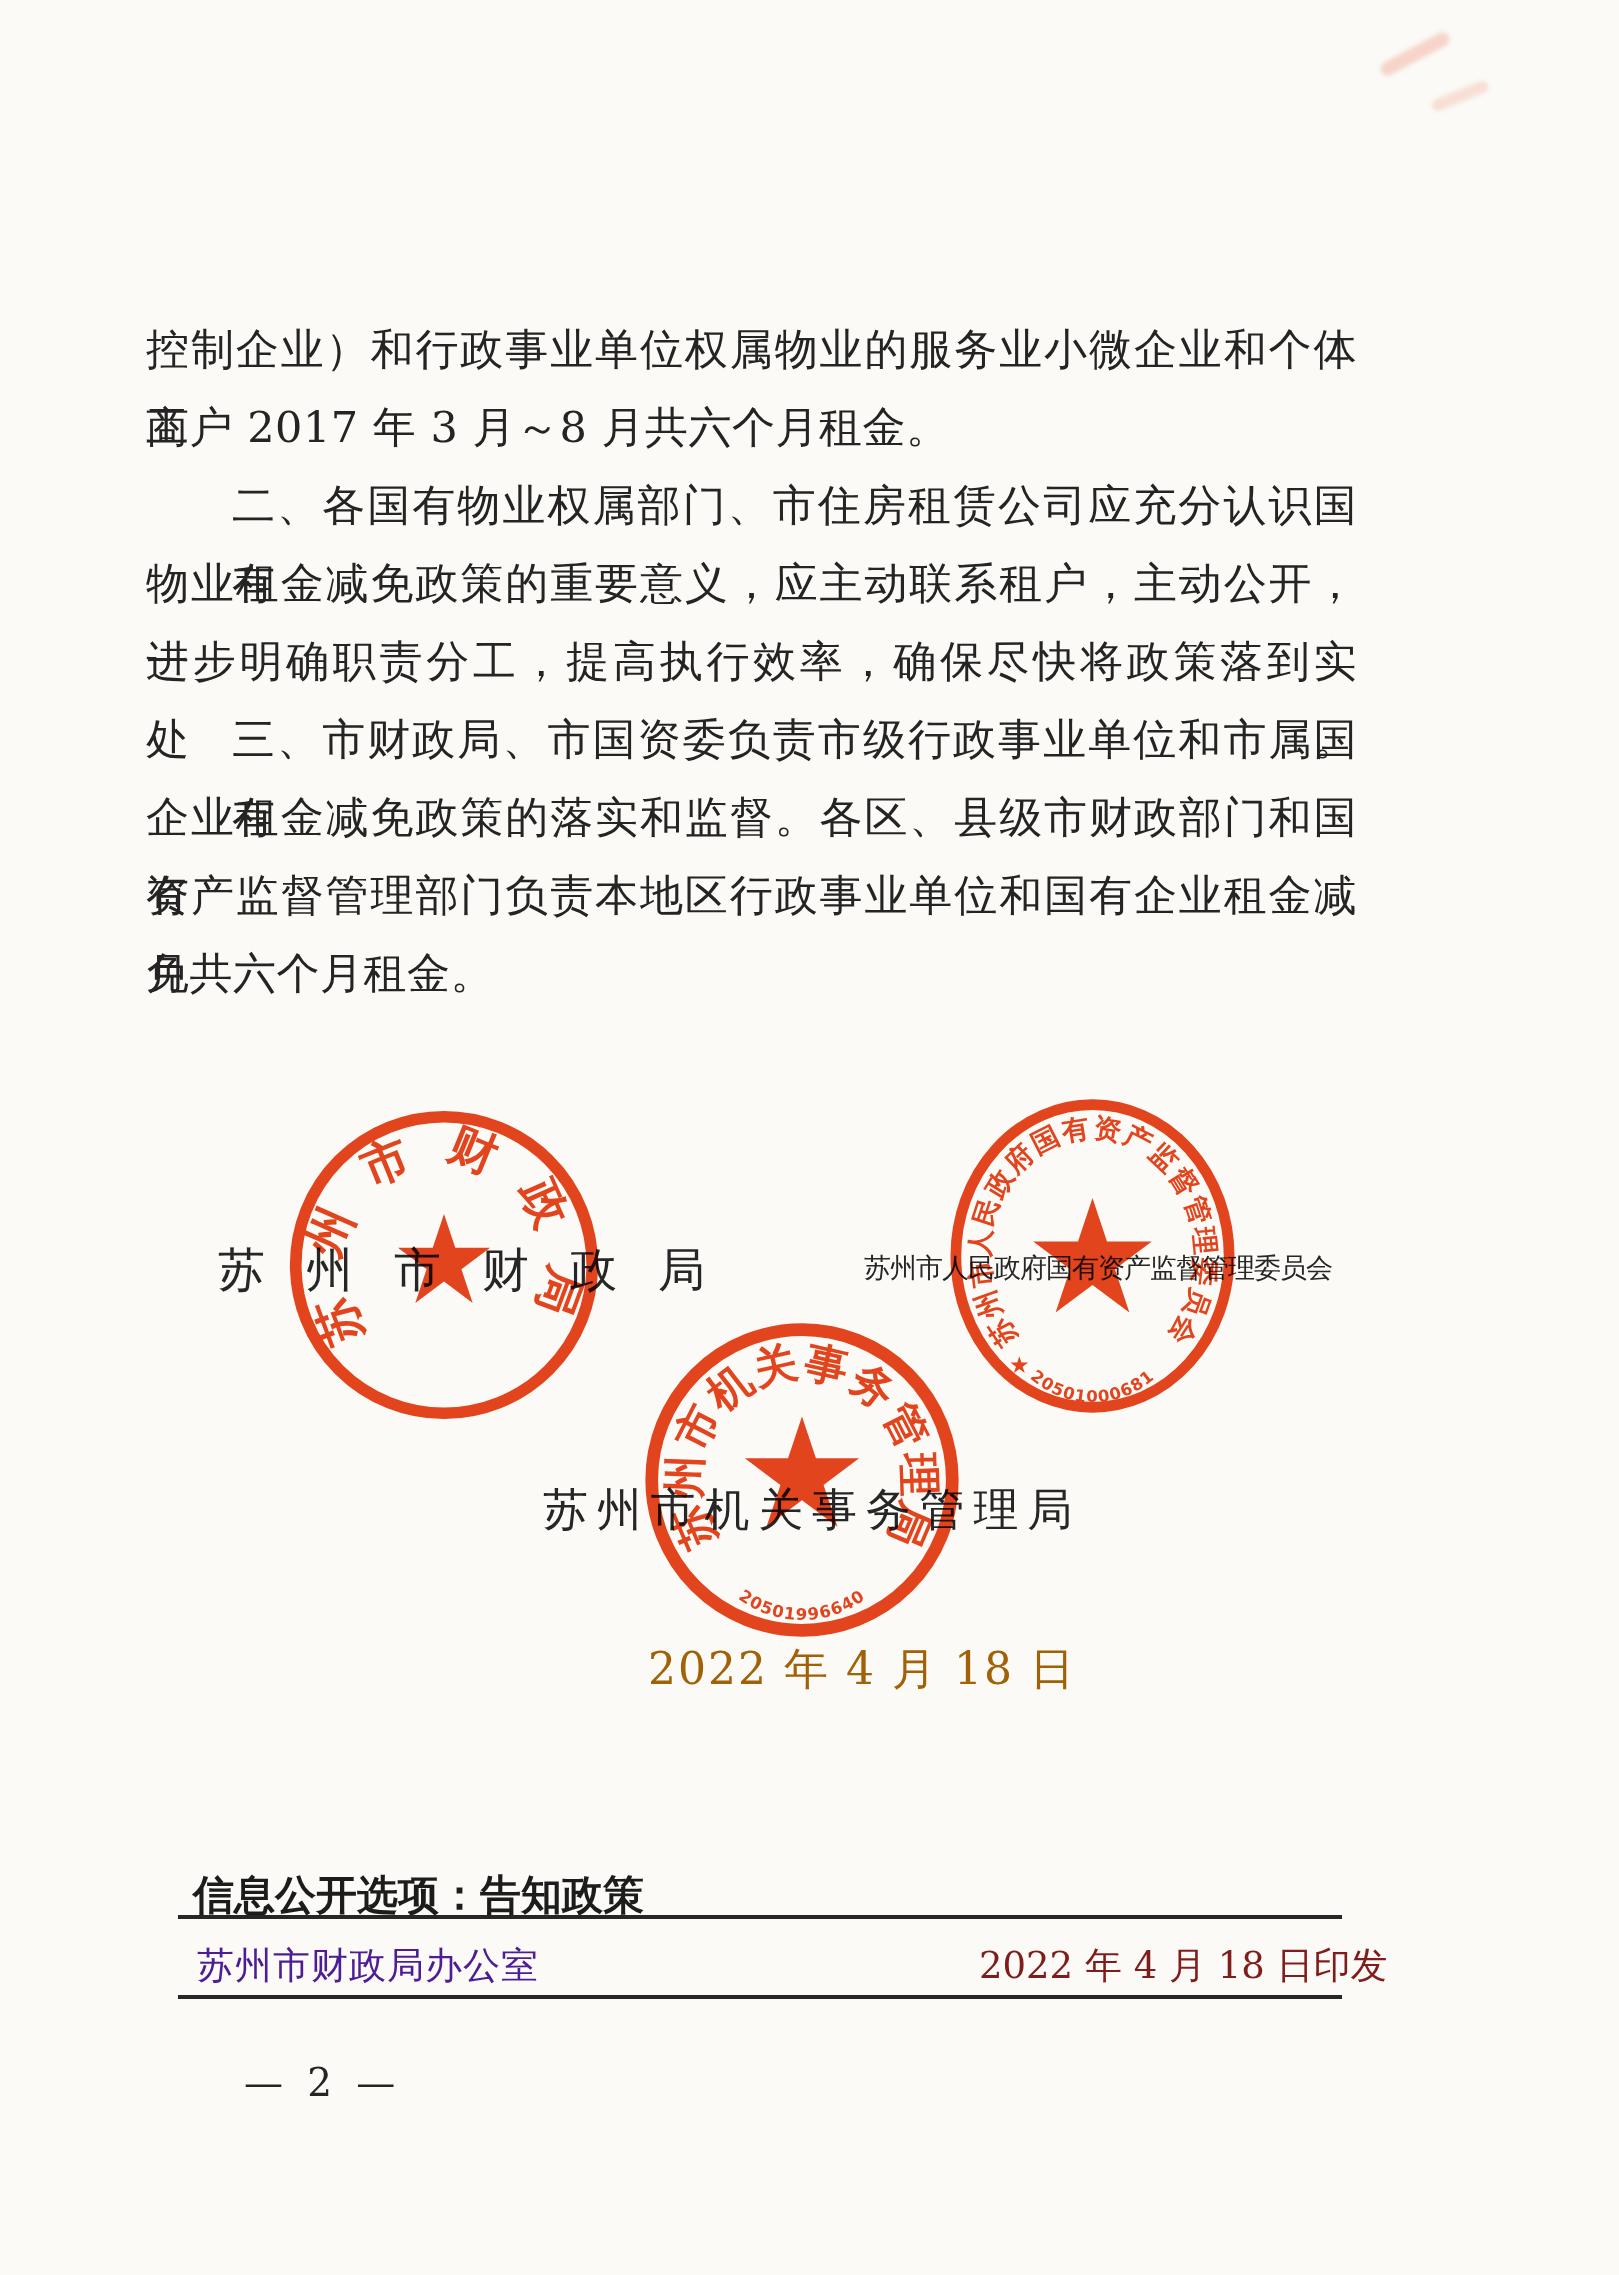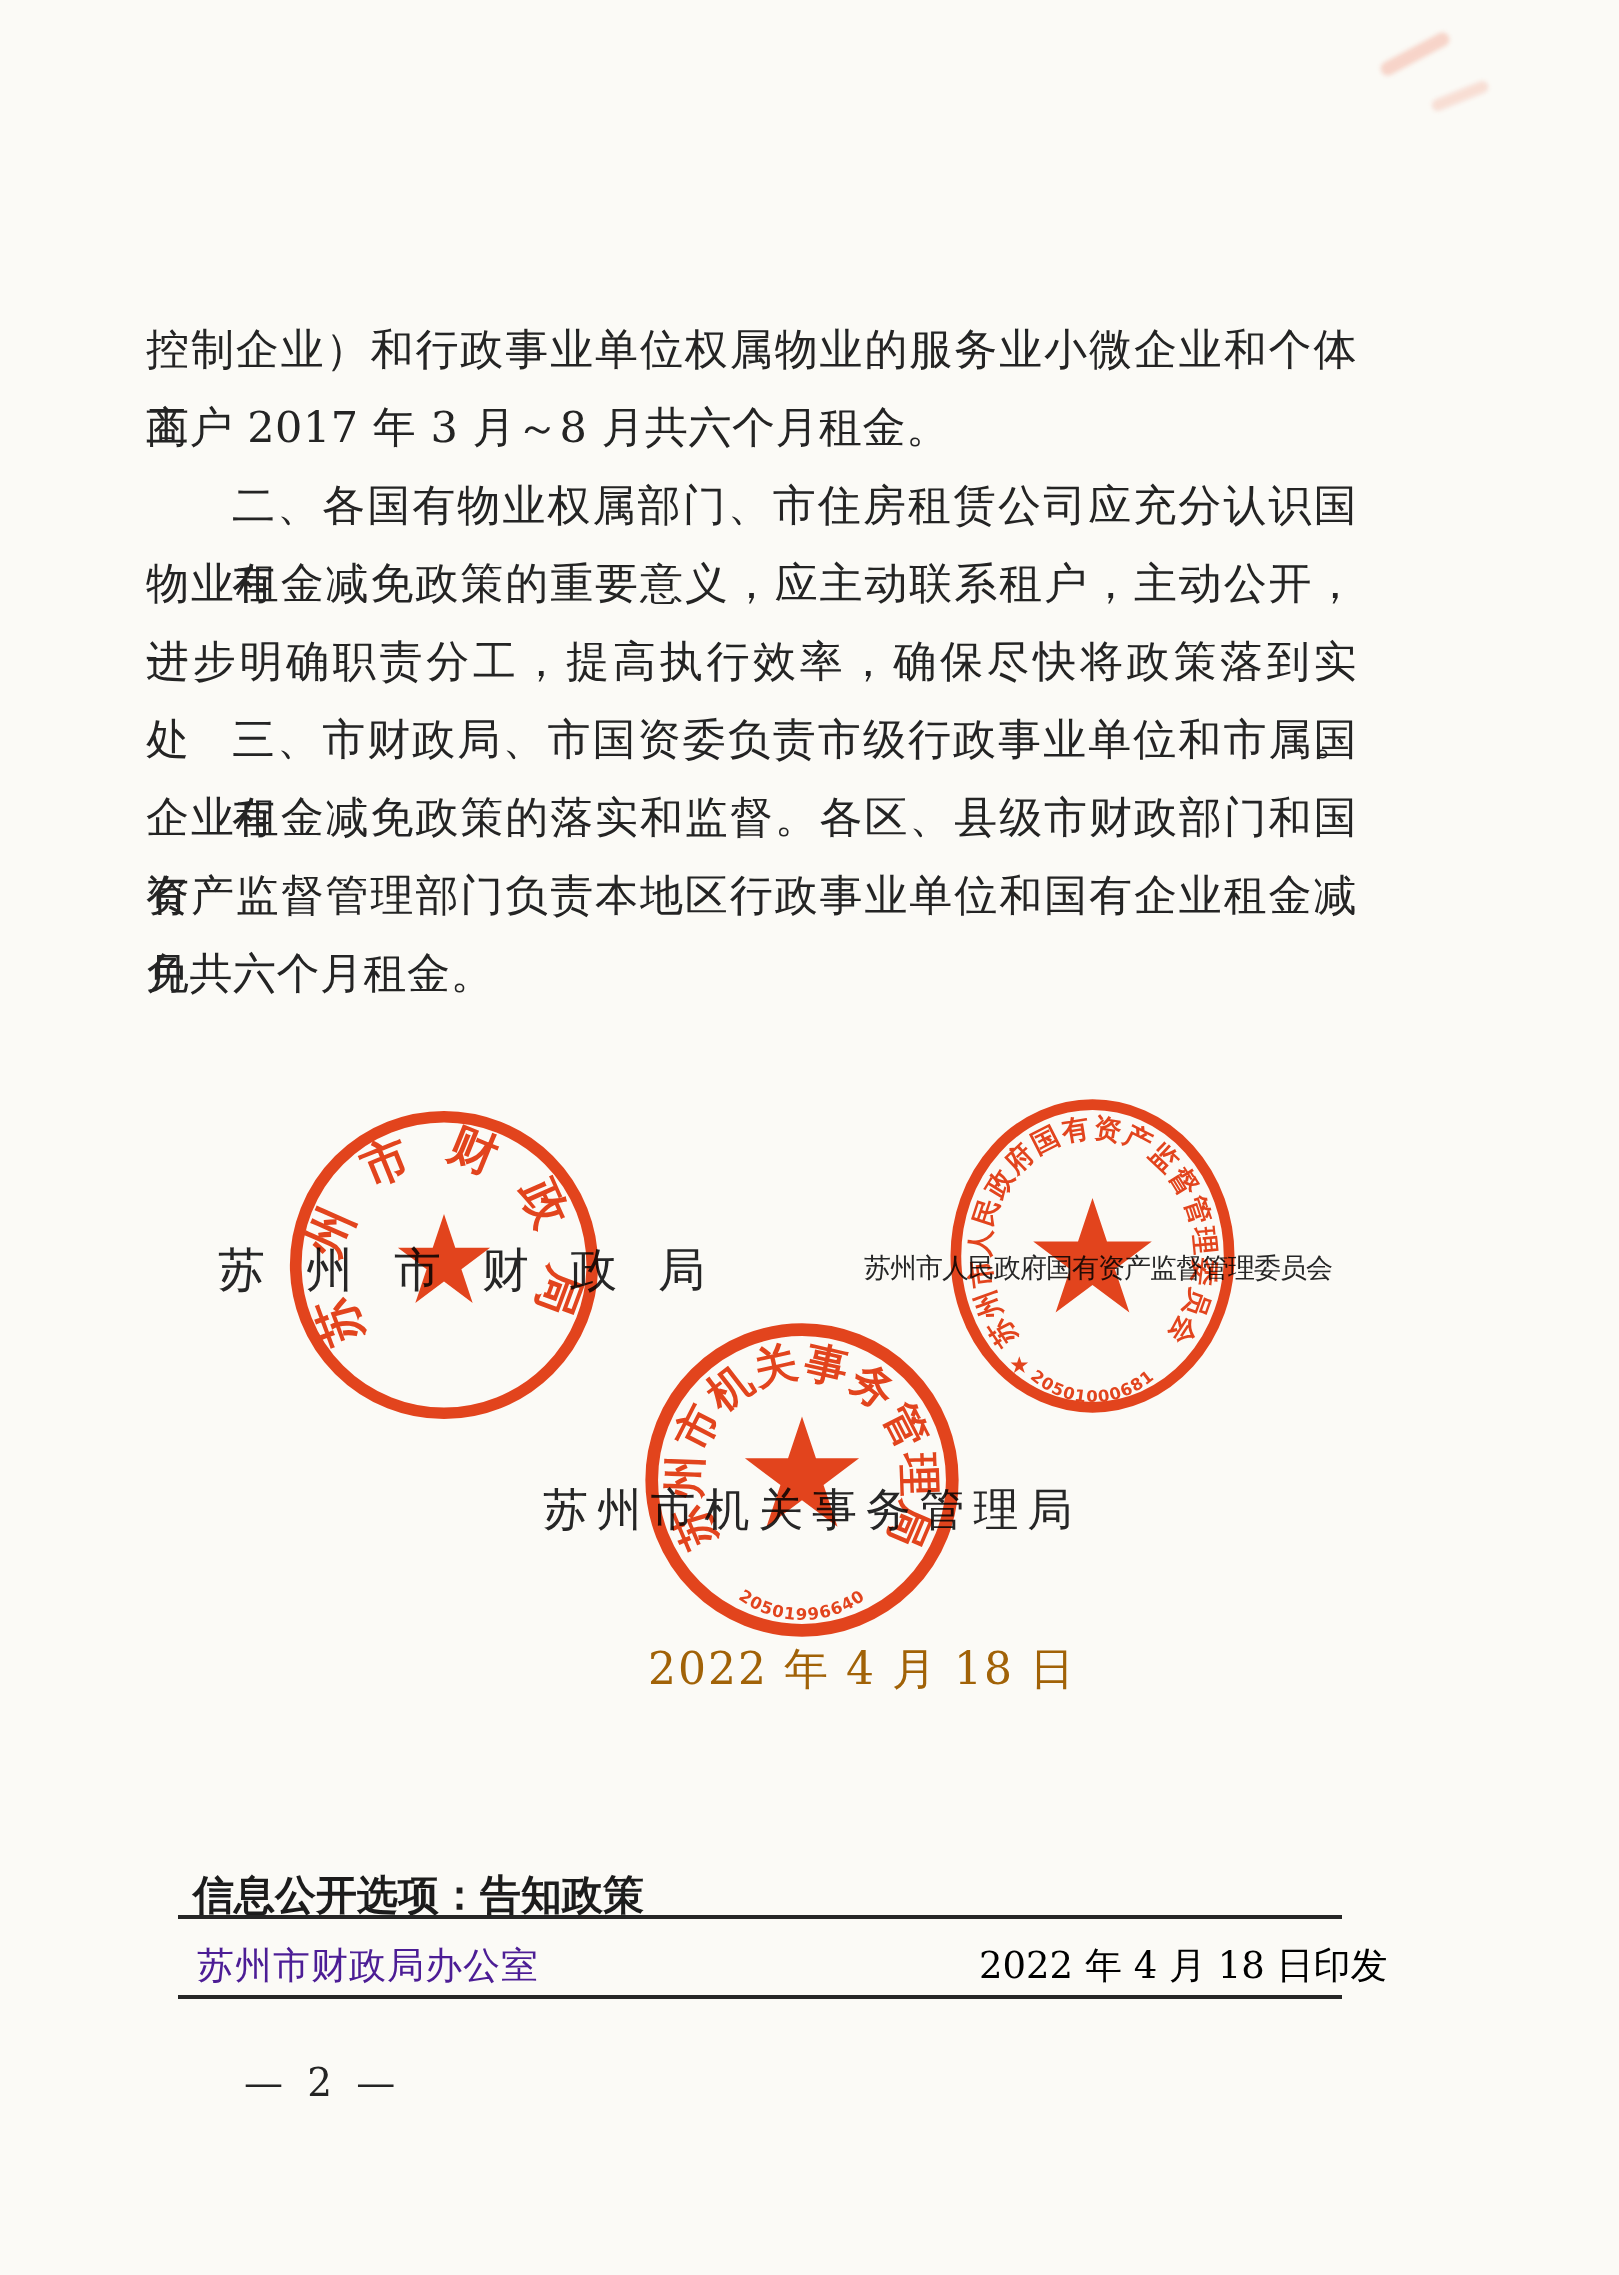--- a/index.html
+++ b/index.html
@@ -27,21 +27,21 @@
   .seal text{font-family:"DejaVu Sans",sans-serif;font-weight:bold;}
   
   .footer-disclosure{
     position:absolute;left:193px;top:1868px;font-size:41px;font-weight:bold;
     font-family:"DejaVu Sans",sans-serif;color:#1c1c1c;white-space:nowrap;
   }
   .rule{position:absolute;left:178px;width:1164px;height:3.9px;background:#262626;}
   .rule-top{top:1915px;}
   .rule-bottom{top:1995px;}
   .footer-office{position:absolute;left:197px;top:1941px;font-size:37px;letter-spacing:1px;color:#4c1d95;white-space:nowrap;}
-  .footer-printdate{position:absolute;left:979px;top:1941px;font-size:37px;color:#000000;white-space:nowrap;}
+  .footer-printdate{position:absolute;left:979px;top:1941px;font-size:37px;color:#7f1d1d;white-space:nowrap;}
   .page-number{position:absolute;left:244px;top:2060px;font-size:39px;letter-spacing:5.9px;color:#242424;white-space:nowrap;}
   
   .artifact{position:absolute;border-radius:7.8px;filter:blur(2px);}
   .artifact.a1{left:1377px;top:47px;width:76px;height:13.7px;background:rgba(230,60,20,.20);transform:rotate(-28deg);}
   .artifact.a2{left:1430px;top:90px;width:60px;height:11.7px;background:rgba(230,60,20,.15);transform:rotate(-22deg);}
 </style>
 </head>
 <body>
 
 <div class="page">

